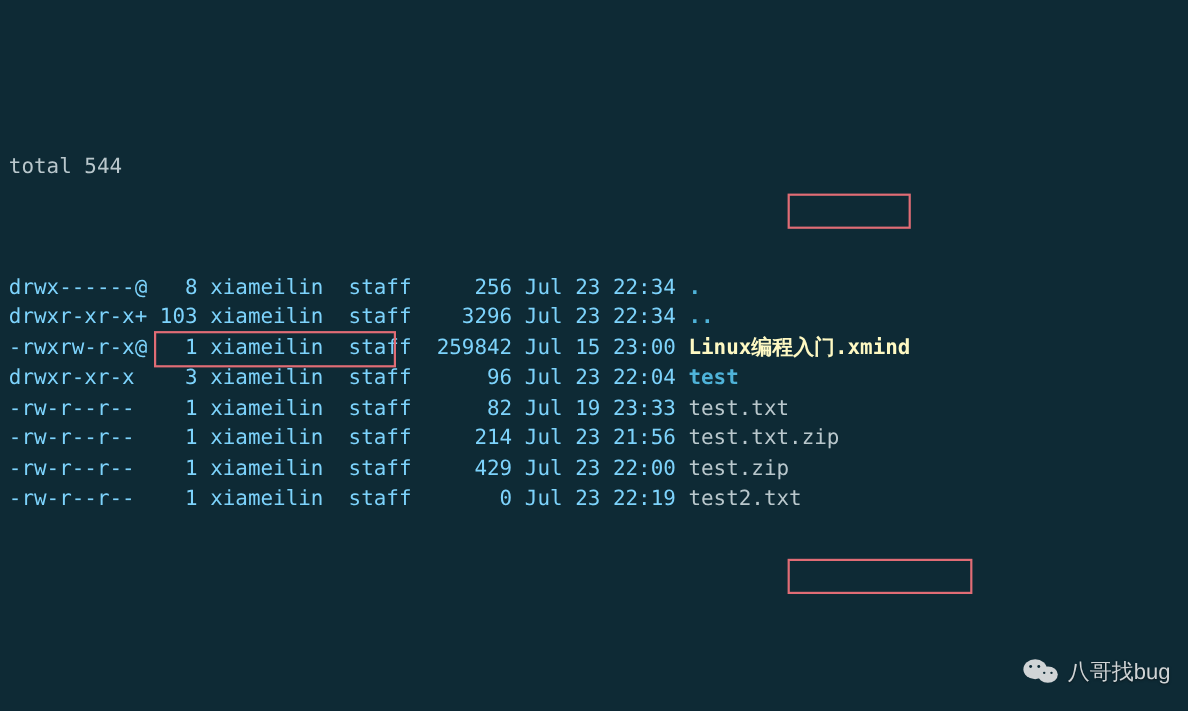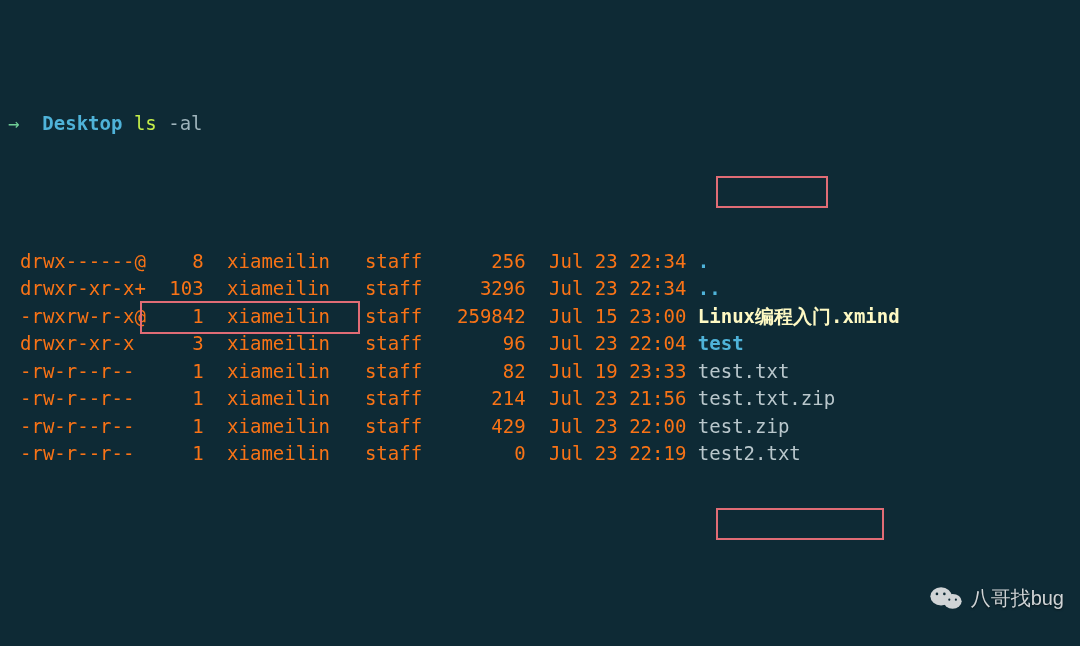--- a/index.html
+++ b/index.html
@@ -20,55 +20,55 @@
     white-space: pre;
   }
   .line { white-space: pre; }
   .arrow { color: #6fcf97; }
   .dir-label { color: #4fb3d9; font-weight: bold; }
   .cmd { color: #c5ee4a; }
   .flag { color: #9fb4bc; }
   .txt { color: #b9c7cc; }
   .dir-name { color: #4fb3d9; font-weight: bold; }
   .red-name { color: #fef9c3; font-weight: bold; }
-  .attr { color: #f97316; margin-left: 12px; }
+  .attr { color: #7dd3fc; }
 
   .hl-box {
     position: absolute;
     border: 2px solid #e06c75;
     background: transparent;
     pointer-events: none;
   }
 
   .watermark {
     position: absolute;
     right: 16px;
-    bottom: 34px;
+    bottom: 22px;
     display: flex;
     align-items: center;
     color: #d0d4d6;
     font-family: "PingFang SC","Microsoft YaHei",sans-serif;
     font-size: 20px;
     text-shadow: 0 1px 2px rgba(0,0,0,0.5);
   }
   .wm-icon {
     width: 34px; height: 28px;
     margin-right: 8px;
     position: relative;
   }
   .wm-icon svg { position:absolute; top:0; left:0; }
 </style>
 </head>
 <body>
 
 <div class="term">
 
   
-  <div class="line"><span class="arrow">→</span>  <span class="dir-label">Desktop</span> <span class="cmd">ls</span> <span class="flag">-al</span></div>
 
+  <div class="line txt">total 544</div>
 
   <div id="listing1"><div class="line"><span class="attr">drwx------@</span><span class="attr">   8</span> <span class="attr">xiameilin </span> <span class="attr">staff</span> <span class="attr">    256</span> <span class="attr">Jul 23 22:34</span> <span class="dir-name">.</span></div><div class="line"><span class="attr">drwxr-xr-x+</span><span class="attr"> 103</span> <span class="attr">xiameilin </span> <span class="attr">staff</span> <span class="attr">   3296</span> <span class="attr">Jul 23 22:34</span> <span class="dir-name">..</span></div><div class="line"><span class="attr">-rwxrw-r-x@</span><span class="attr">   1</span> <span class="attr">xiameilin </span> <span class="attr">staff</span> <span class="attr"> 259842</span> <span class="attr">Jul 15 23:00</span> <span class="red-name">Linux编程入门.xmind</span></div><div class="line"><span class="attr">drwxr-xr-x </span><span class="attr">   3</span> <span class="attr">xiameilin </span> <span class="attr">staff</span> <span class="attr">     96</span> <span class="attr">Jul 23 22:04</span> <span class="dir-name">test</span></div><div class="line"><span class="attr">-rw-r--r-- </span><span class="attr">   1</span> <span class="attr">xiameilin </span> <span class="attr">staff</span> <span class="attr">     82</span> <span class="attr">Jul 19 23:33</span> <span class="txt">test.txt</span></div><div class="line"><span class="attr">-rw-r--r-- </span><span class="attr">   1</span> <span class="attr">xiameilin </span> <span class="attr">staff</span> <span class="attr">    214</span> <span class="attr">Jul 23 21:56</span> <span class="txt">test.txt.zip</span></div><div class="line"><span class="attr">-rw-r--r-- </span><span class="attr">   1</span> <span class="attr">xiameilin </span> <span class="attr">staff</span> <span class="attr">    429</span> <span class="attr">Jul 23 22:00</span> <span class="txt">test.zip</span></div><div class="line"><span class="attr">-rw-r--r-- </span><span class="attr">   1</span> <span class="attr">xiameilin </span> <span class="attr">staff</span> <span class="attr">      0</span> <span class="attr">Jul 23 22:19</span> <span class="txt">test2.txt</span></div></div>
 
   
   
 
   
   
 
   

